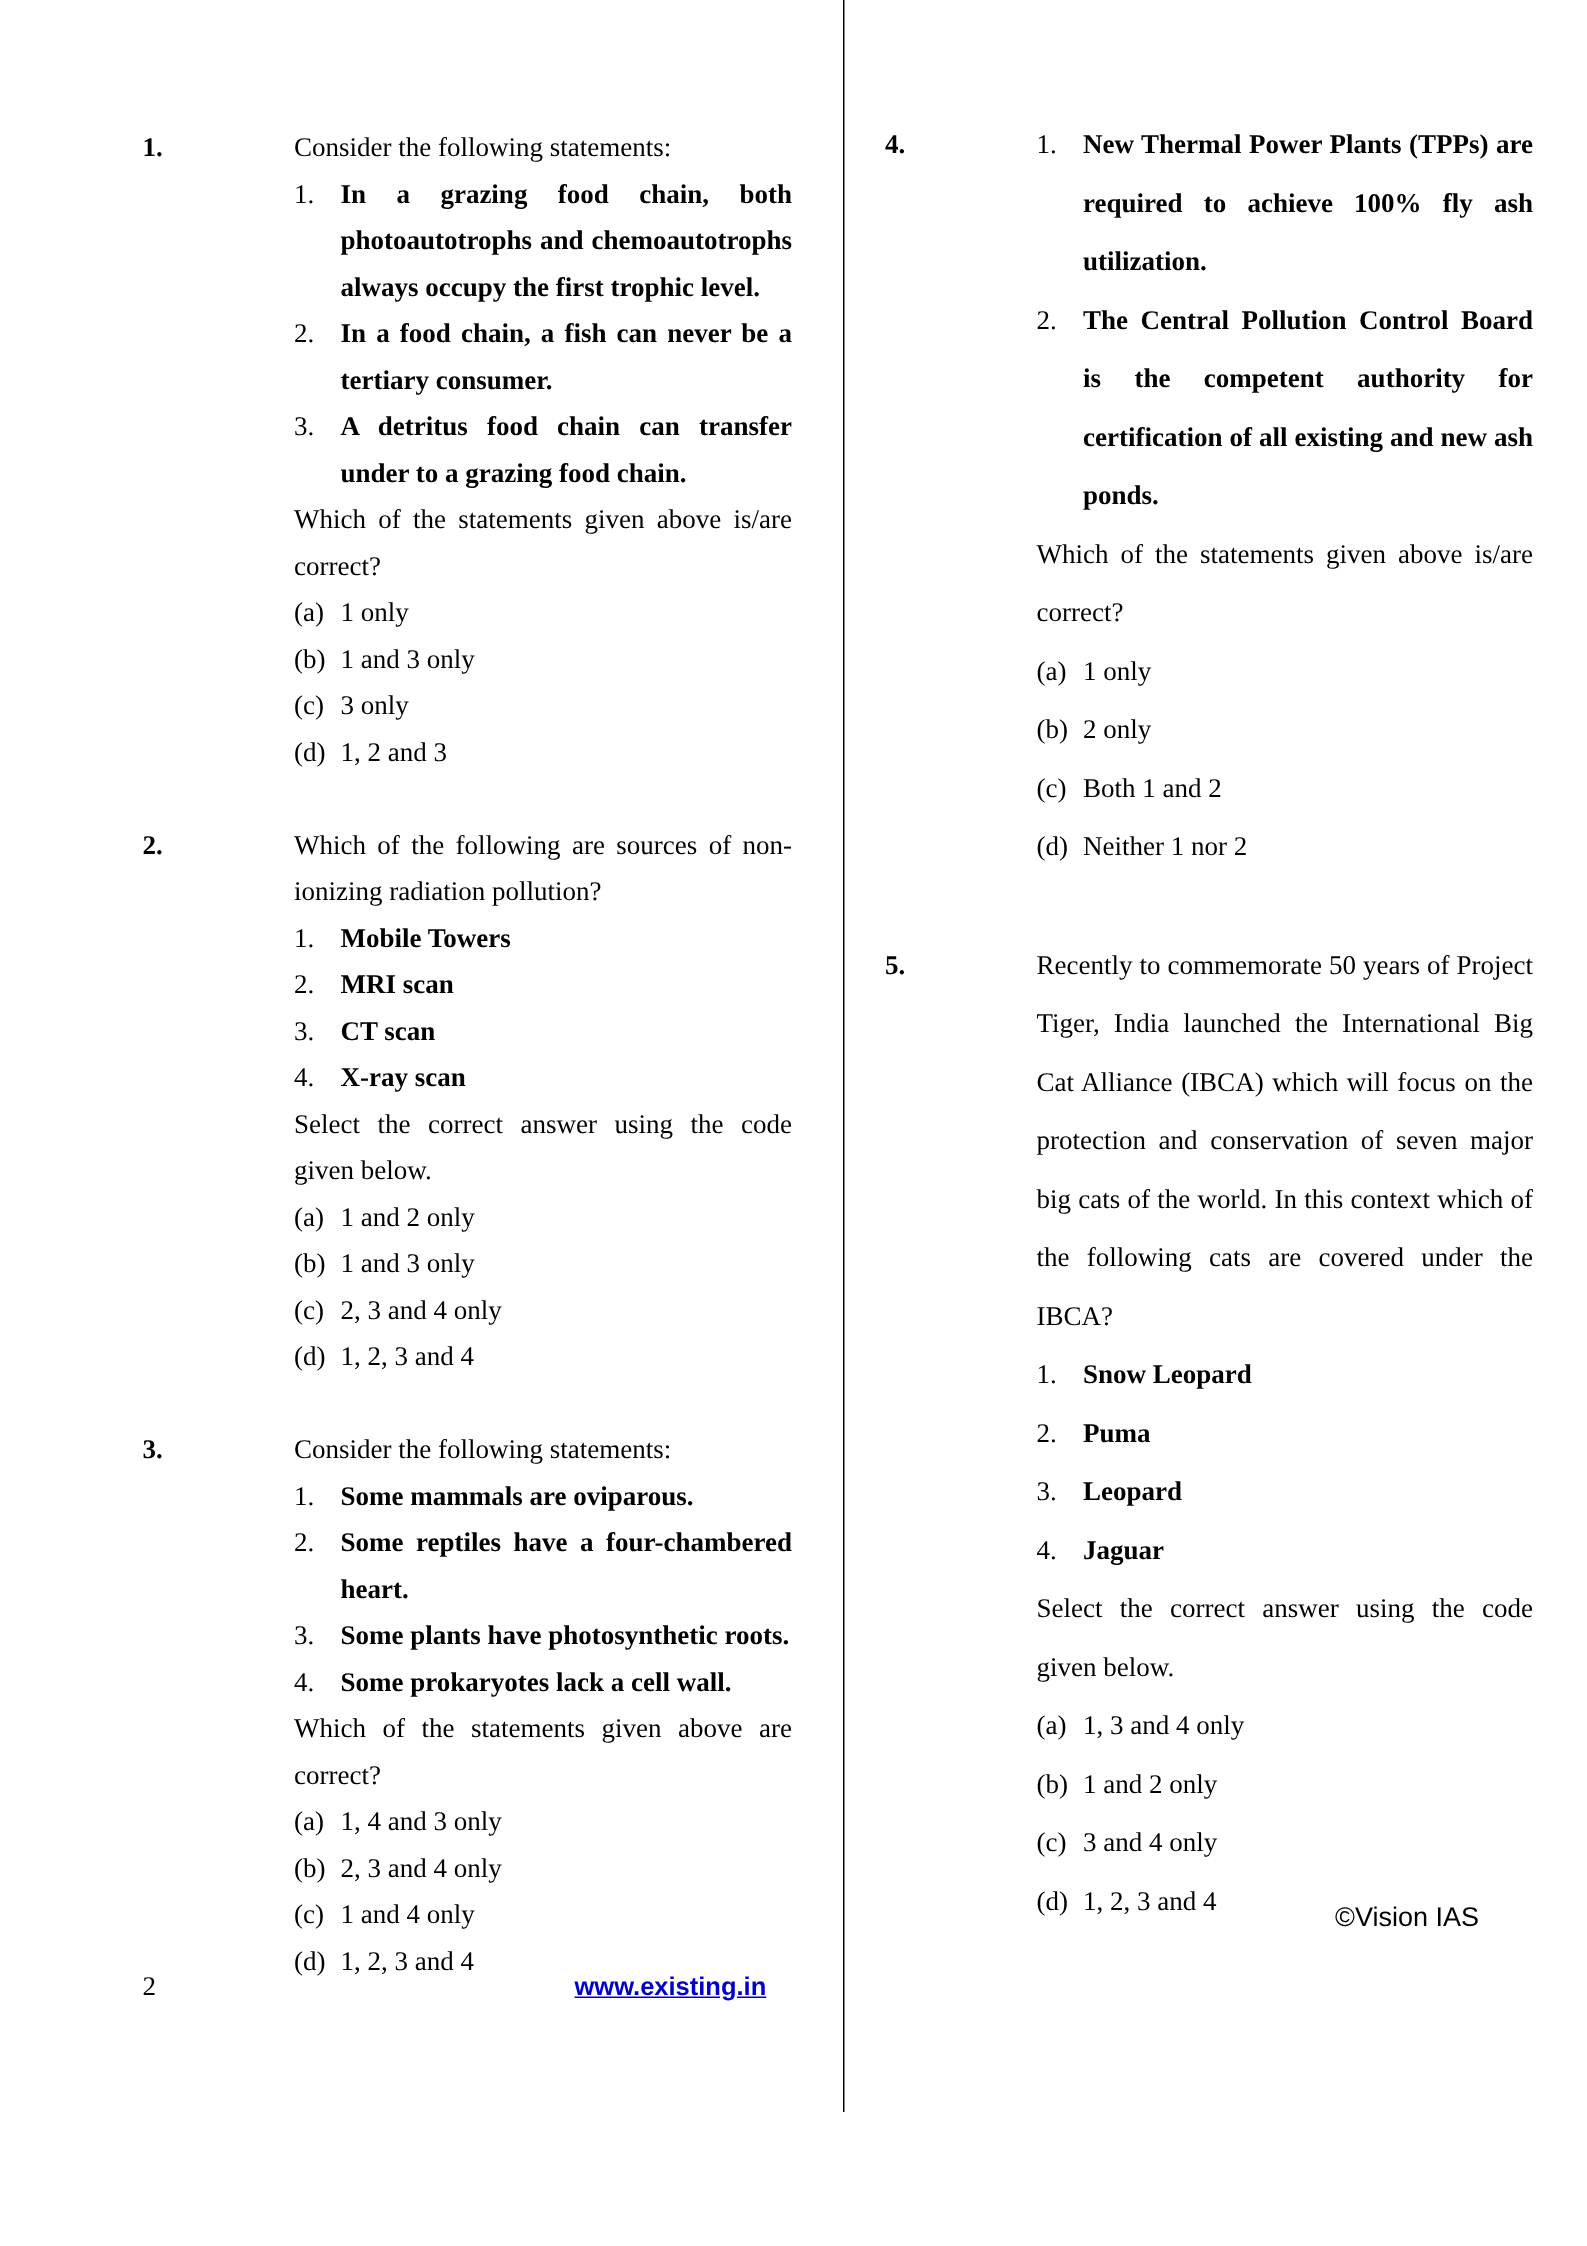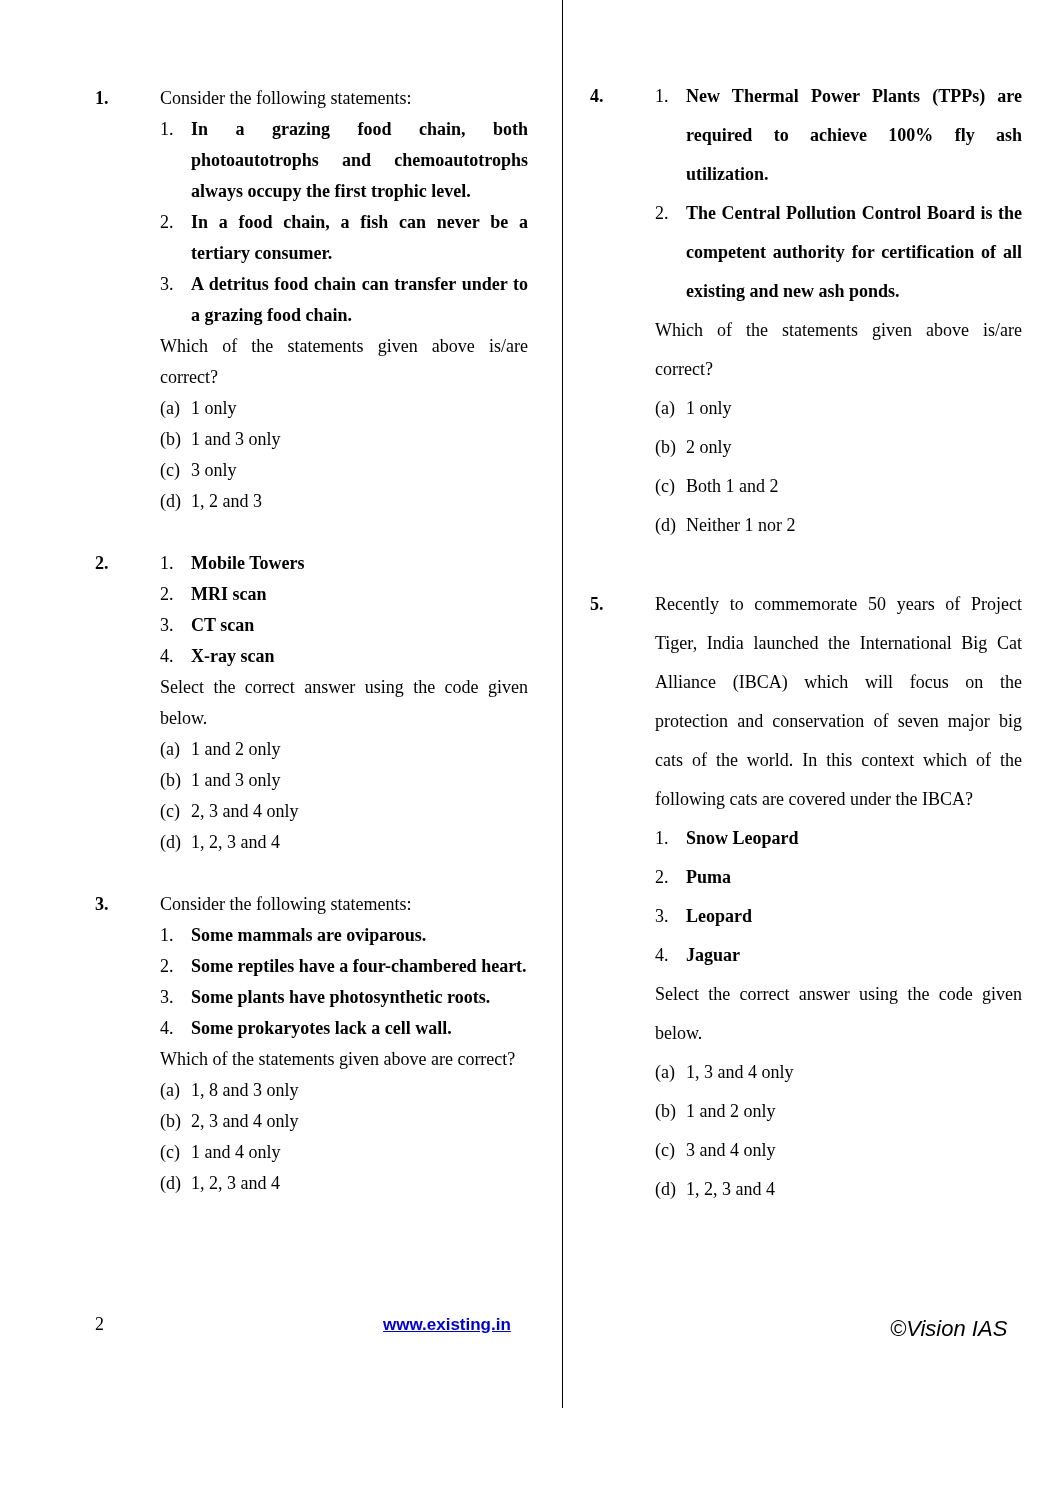--- a/index.html
+++ b/index.html
@@ -17,41 +17,40 @@
     width:1px;height:1408px;
     background:#000;
   }
   .col{position:absolute;font-size:18px;}
   .col-left{left:95px;top:83px;width:433px;line-height:31px;}
   .col-right{left:590px;top:77px;width:432px;line-height:39px;}
   .question{display:flex;}
   .col-left .question{margin-bottom:31px;}
   .col-right .question{margin-bottom:40px;}
   .q-num{width:65px;flex-shrink:0;font-weight:bold;}
-  .q-body{flex:1;min-width:0;}
+  .q-body{flex:1;min-width:0;margin-left:36px;}
   .q-intro,.q-closing{text-align:justify;}
   .stmt{display:flex;}
   .stmt-num{width:31px;flex-shrink:0;}
   .stmt-text{flex:1;text-align:justify;font-weight:bold;}
   .opt{display:flex;}
   .opt-letter{width:31px;flex-shrink:0;}
   .opt-text{flex:1;}
   .footer-page-num{position:absolute;left:95px;top:1314px;font-size:18px;}
   .footer-link{
     position:absolute;left:383px;top:1315px;
     font-family:"Liberation Sans", sans-serif;
     font-size:17px;font-weight:bold;
     color:#0000cc;text-decoration:underline;
     cursor:pointer;
   }
   .footer-copy{
-    position:absolute;left:890px;top:1316px;
+    position:absolute;left:890px;top:1268px;
     font-family:"Liberation Sans", sans-serif;
-    font-size:22px;
-    font-style:italic;
+    font-size:18px;
   }
 </style>
 </head>
 <body>
 
 <div class="page">
   <div class="divider"></div>
 
   <div class="col col-left">
       <div class="question">
@@ -85,20 +84,21 @@
           </div>
           <div class="opt">
             <div class="opt-letter">(d)</div>
             <div class="opt-text">1, 2 and 3</div>
           </div>
         </div>
       </div>
       <div class="question">
         <div class="q-num">2.</div>
         <div class="q-body">
+          <div class="q-intro">Which of the following are sources of non-ionizing radiation pollution?</div>
           <div class="stmt">
             <div class="stmt-num">1.</div>
             <div class="stmt-text">Mobile Towers</div>
           </div>
           <div class="stmt">
             <div class="stmt-num">2.</div>
             <div class="stmt-text">MRI scan</div>
           </div>
           <div class="stmt">
             <div class="stmt-num">3.</div>
@@ -143,21 +143,21 @@
             <div class="stmt-num">3.</div>
             <div class="stmt-text">Some plants have photosynthetic roots.</div>
           </div>
           <div class="stmt">
             <div class="stmt-num">4.</div>
             <div class="stmt-text">Some prokaryotes lack a cell wall.</div>
           </div>
           <div class="q-closing">Which of the statements given above are correct?</div>
           <div class="opt">
             <div class="opt-letter">(a)</div>
-            <div class="opt-text">1, 8 and 3 only</div>
+            <div class="opt-text">1, 4 and 3 only</div>
           </div>
           <div class="opt">
             <div class="opt-letter">(b)</div>
             <div class="opt-text">2, 3 and 4 only</div>
           </div>
           <div class="opt">
             <div class="opt-letter">(c)</div>
             <div class="opt-text">1 and 4 only</div>
           </div>
           <div class="opt">

